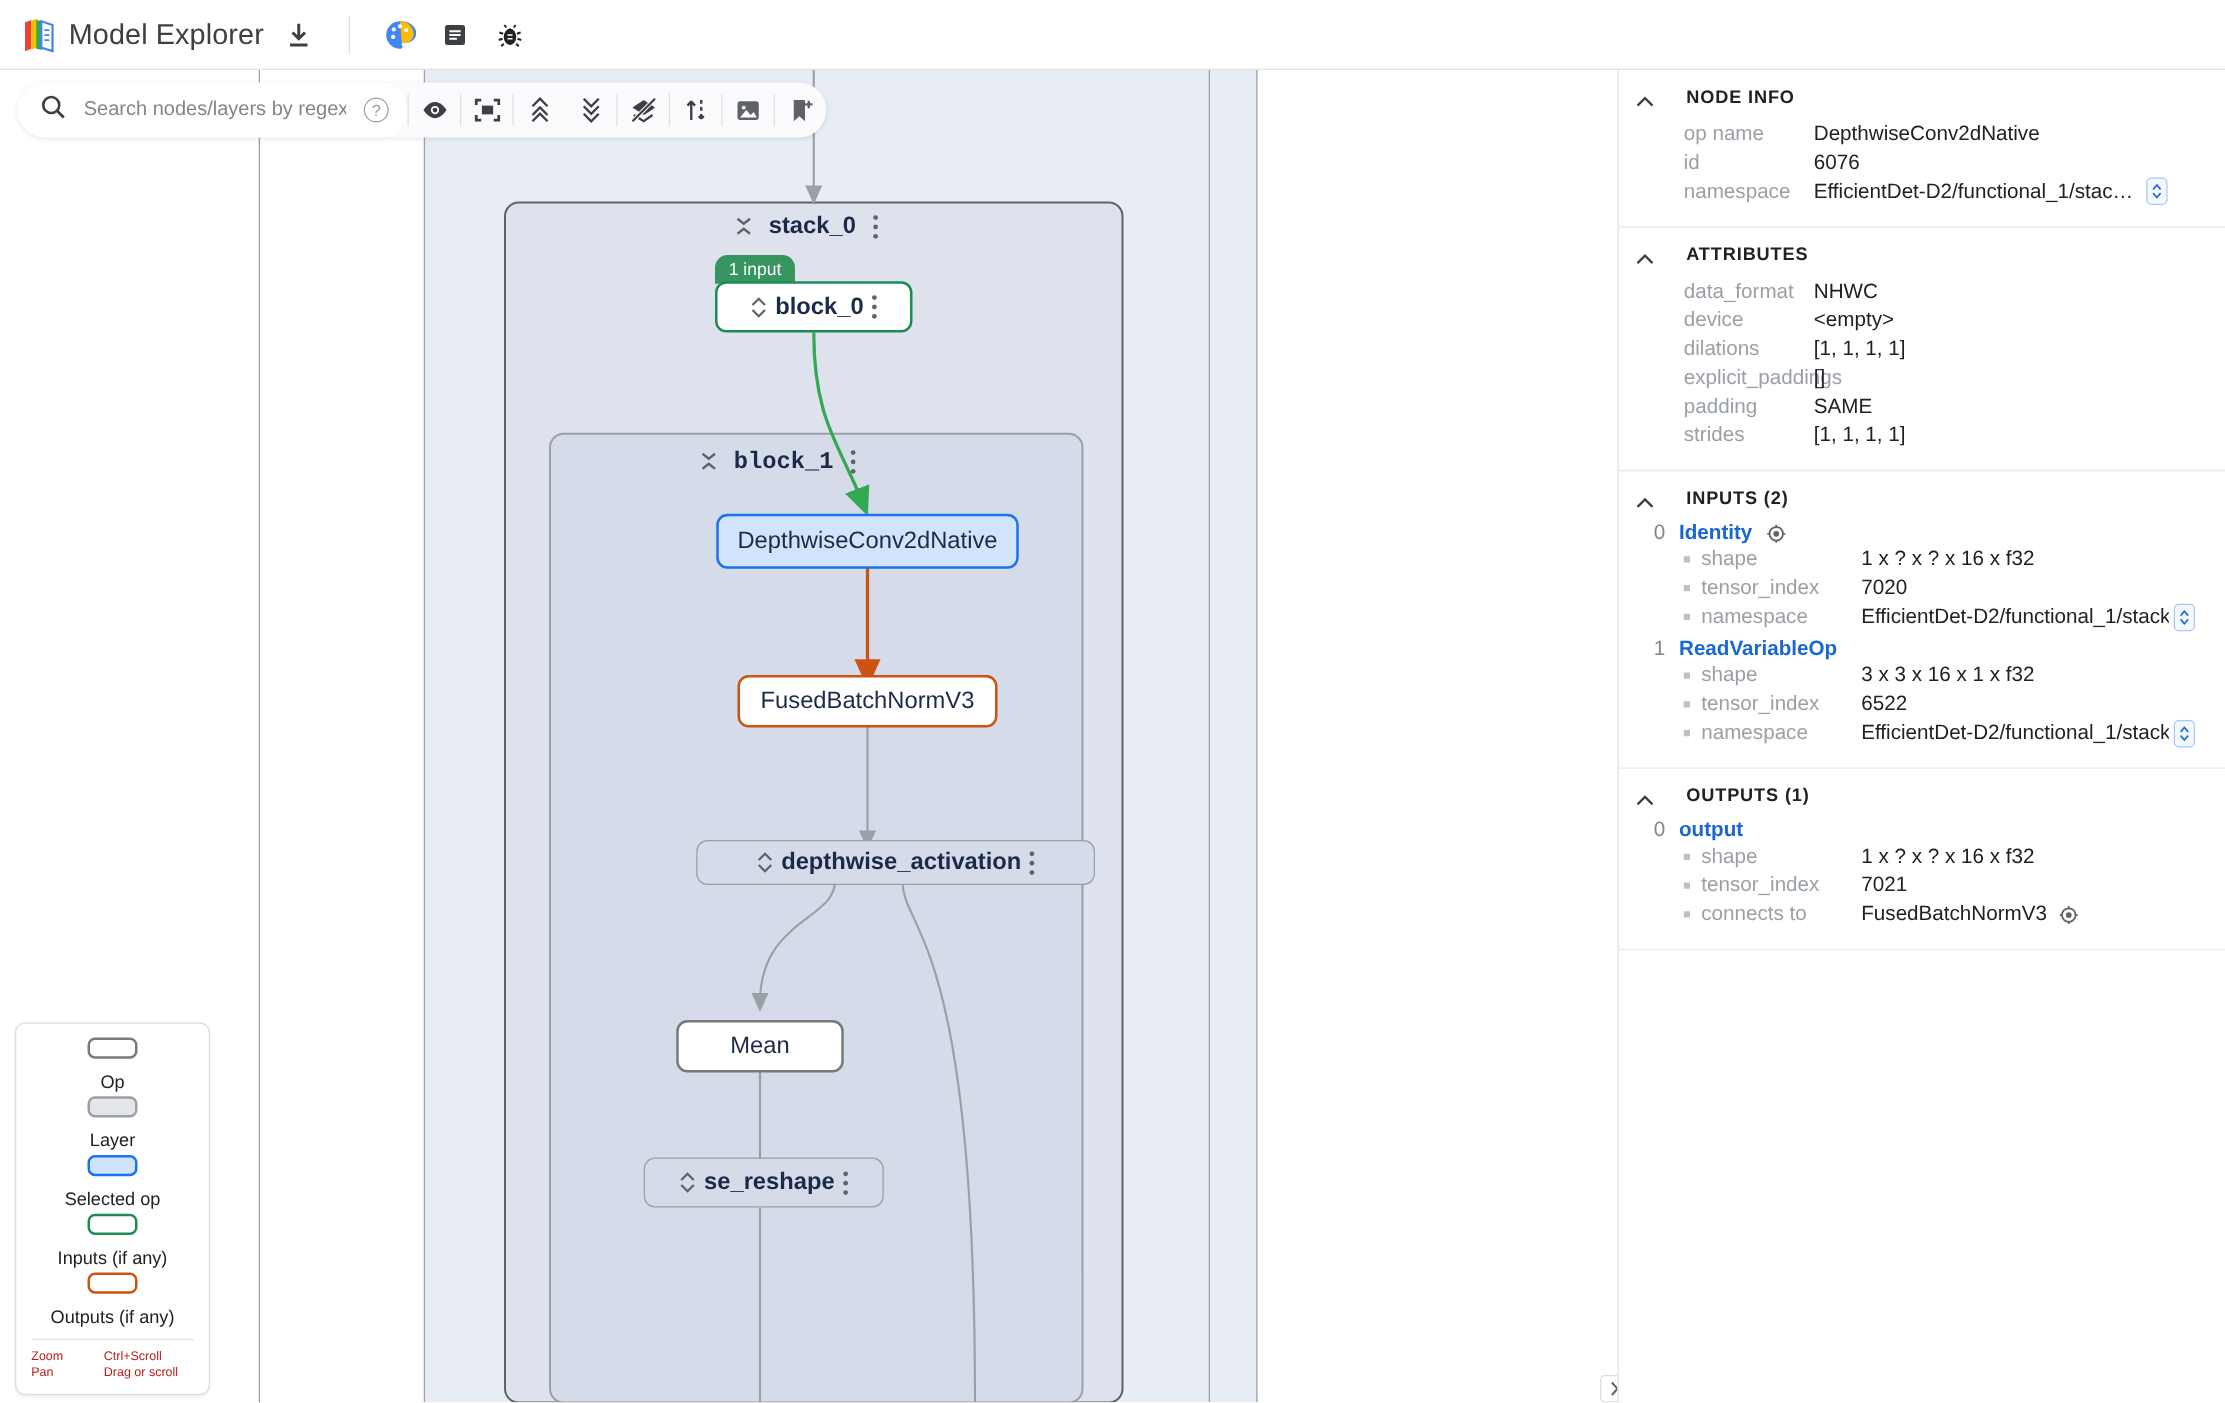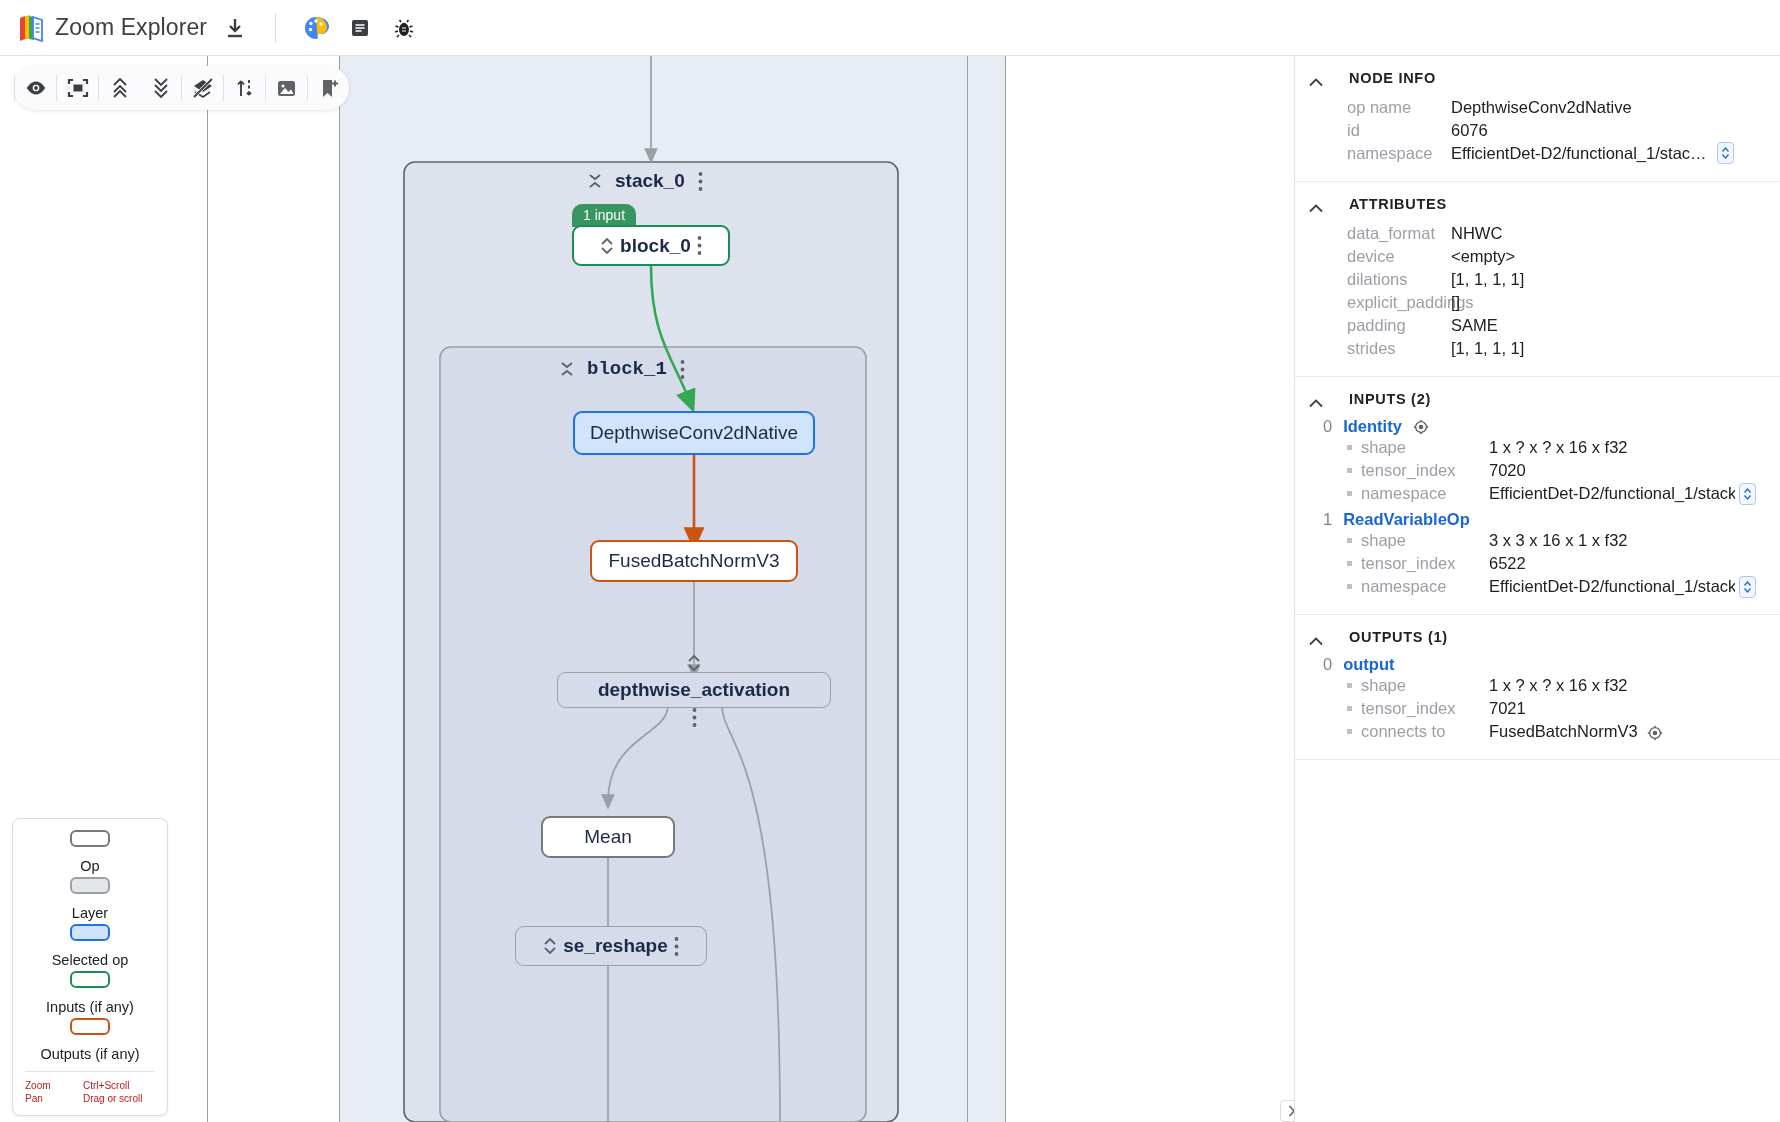--- a/index.html
+++ b/index.html
@@ -187,21 +187,21 @@
     <div class="brand">
       <span class="brand-logo">
         <svg width="26" height="28" viewBox="0 0 26 28">
           <path d="M2 4 L7 2 L7 25 L2 27 Z" fill="#ea4335"></path>
           <path d="M7 2.5 L12 1 L12 24 L7 25.5 Z" fill="#fbbc04"></path>
           <path d="M11 2 L16 3 L16 26 L11 25 Z" fill="#34a853"></path>
           <path d="M15 3 L24 6 L24 27 L15 24 Z" fill="#fff" stroke="#4285f4" stroke-width="1.8"></path>
           <path d="M17.5 10 h4 M17.5 14 h4 M17.5 18 h4" stroke="#4285f4" stroke-width="1.4"></path>
         </svg>
       </span>
-      <span class="brand-title">Zoom Explorer</span>
+      <span class="brand-title">Model Explorer</span>
     </div>
 
 
     <div class="topbar-right">
       <div class="icon-btn">
         <svg width="22" height="22" viewBox="0 0 22 22">
           <path d="M11 2 v11 M6 9 l5 5 l5 -5" stroke="#3c4043" stroke-width="2.4" fill="none"></path>
           <path d="M4 19 h14" stroke="#3c4043" stroke-width="2.4"></path>
         </svg>
       </div>
@@ -328,21 +328,21 @@
     </div>
 
     <div class="node node-selected" style="left:573px; top:355px; width:242px; height:44px;">
       <span class="node-label">DepthwiseConv2dNative</span>
     </div>
 
     <div class="node node-output-hl" style="left:590px; top:484px; width:208px; height:42px;">
       <span class="node-label">FusedBatchNormV3</span>
     </div>
 
-    <div class="node node-layer" style="left:557px; top:616px; width:274px; height:36px;flex-direction:column;">
+    <div class="node node-layer" style="left:557px; top:616px; width:319px; height:36px;">
       <span class="expand-ico">
         <svg width="14" height="20" viewBox="0 0 14 20">
             <path d="M2 8 L7 3 L12 8 M2 12 L7 17 L12 12" stroke="#5f6368" stroke-width="1.8" fill="none"></path>
           </svg>
       </span>
       <span class="node-label">depthwise_activation</span>
       <span class="dots-ico">
         <svg width="5" height="21" viewBox="0 0 5 21">
             <circle cx="2.5" cy="3" r="1.9" fill="#5f6368"></circle>
             <circle cx="2.5" cy="10.5" r="1.9" fill="#5f6368"></circle>
@@ -398,20 +398,30 @@
         <span>Ctrl+Scroll</span>
       </div>
       <div class="legend-help">
         <span class="legend-help-keys">Pan</span>
         <span>Drag or scroll</span>
       </div>
     </div>
   </div>
 
   <div class="search-wrap">
+    <div class="search-box">
+      <span>
+        <svg width="21" height="21" viewBox="0 0 21 21">
+            <circle cx="9" cy="9" r="6.4" stroke="#3c4043" stroke-width="2.1" fill="none"></circle>
+            <path d="M13.6 13.6 L19 19" stroke="#3c4043" stroke-width="2.3"></path>
+          </svg>
+      </span>
+      <input class="search-input" type="text" placeholder="Search nodes/layers by regex" style="">
+      <span class="help-circle">?</span>
+    </div>
     <span class="tb-sep"></span>
     <div class="tb-btn">
       <svg width="24" height="24" viewBox="0 0 24 24">
           <path d="M12 5.5 C6.5 5.5 2.8 12 2.8 12 S6.5 18.5 12 18.5 S21.2 12 21.2 12 S17.5 5.5 12 5.5 Z" fill="#3c4043"></path>
           <circle cx="12" cy="12" r="3.3" fill="#fff"></circle>
           <circle cx="12" cy="12" r="1.9" fill="#3c4043"></circle>
         </svg>
     </div>
     <span class="tb-sep"></span>
     <div class="tb-btn">

